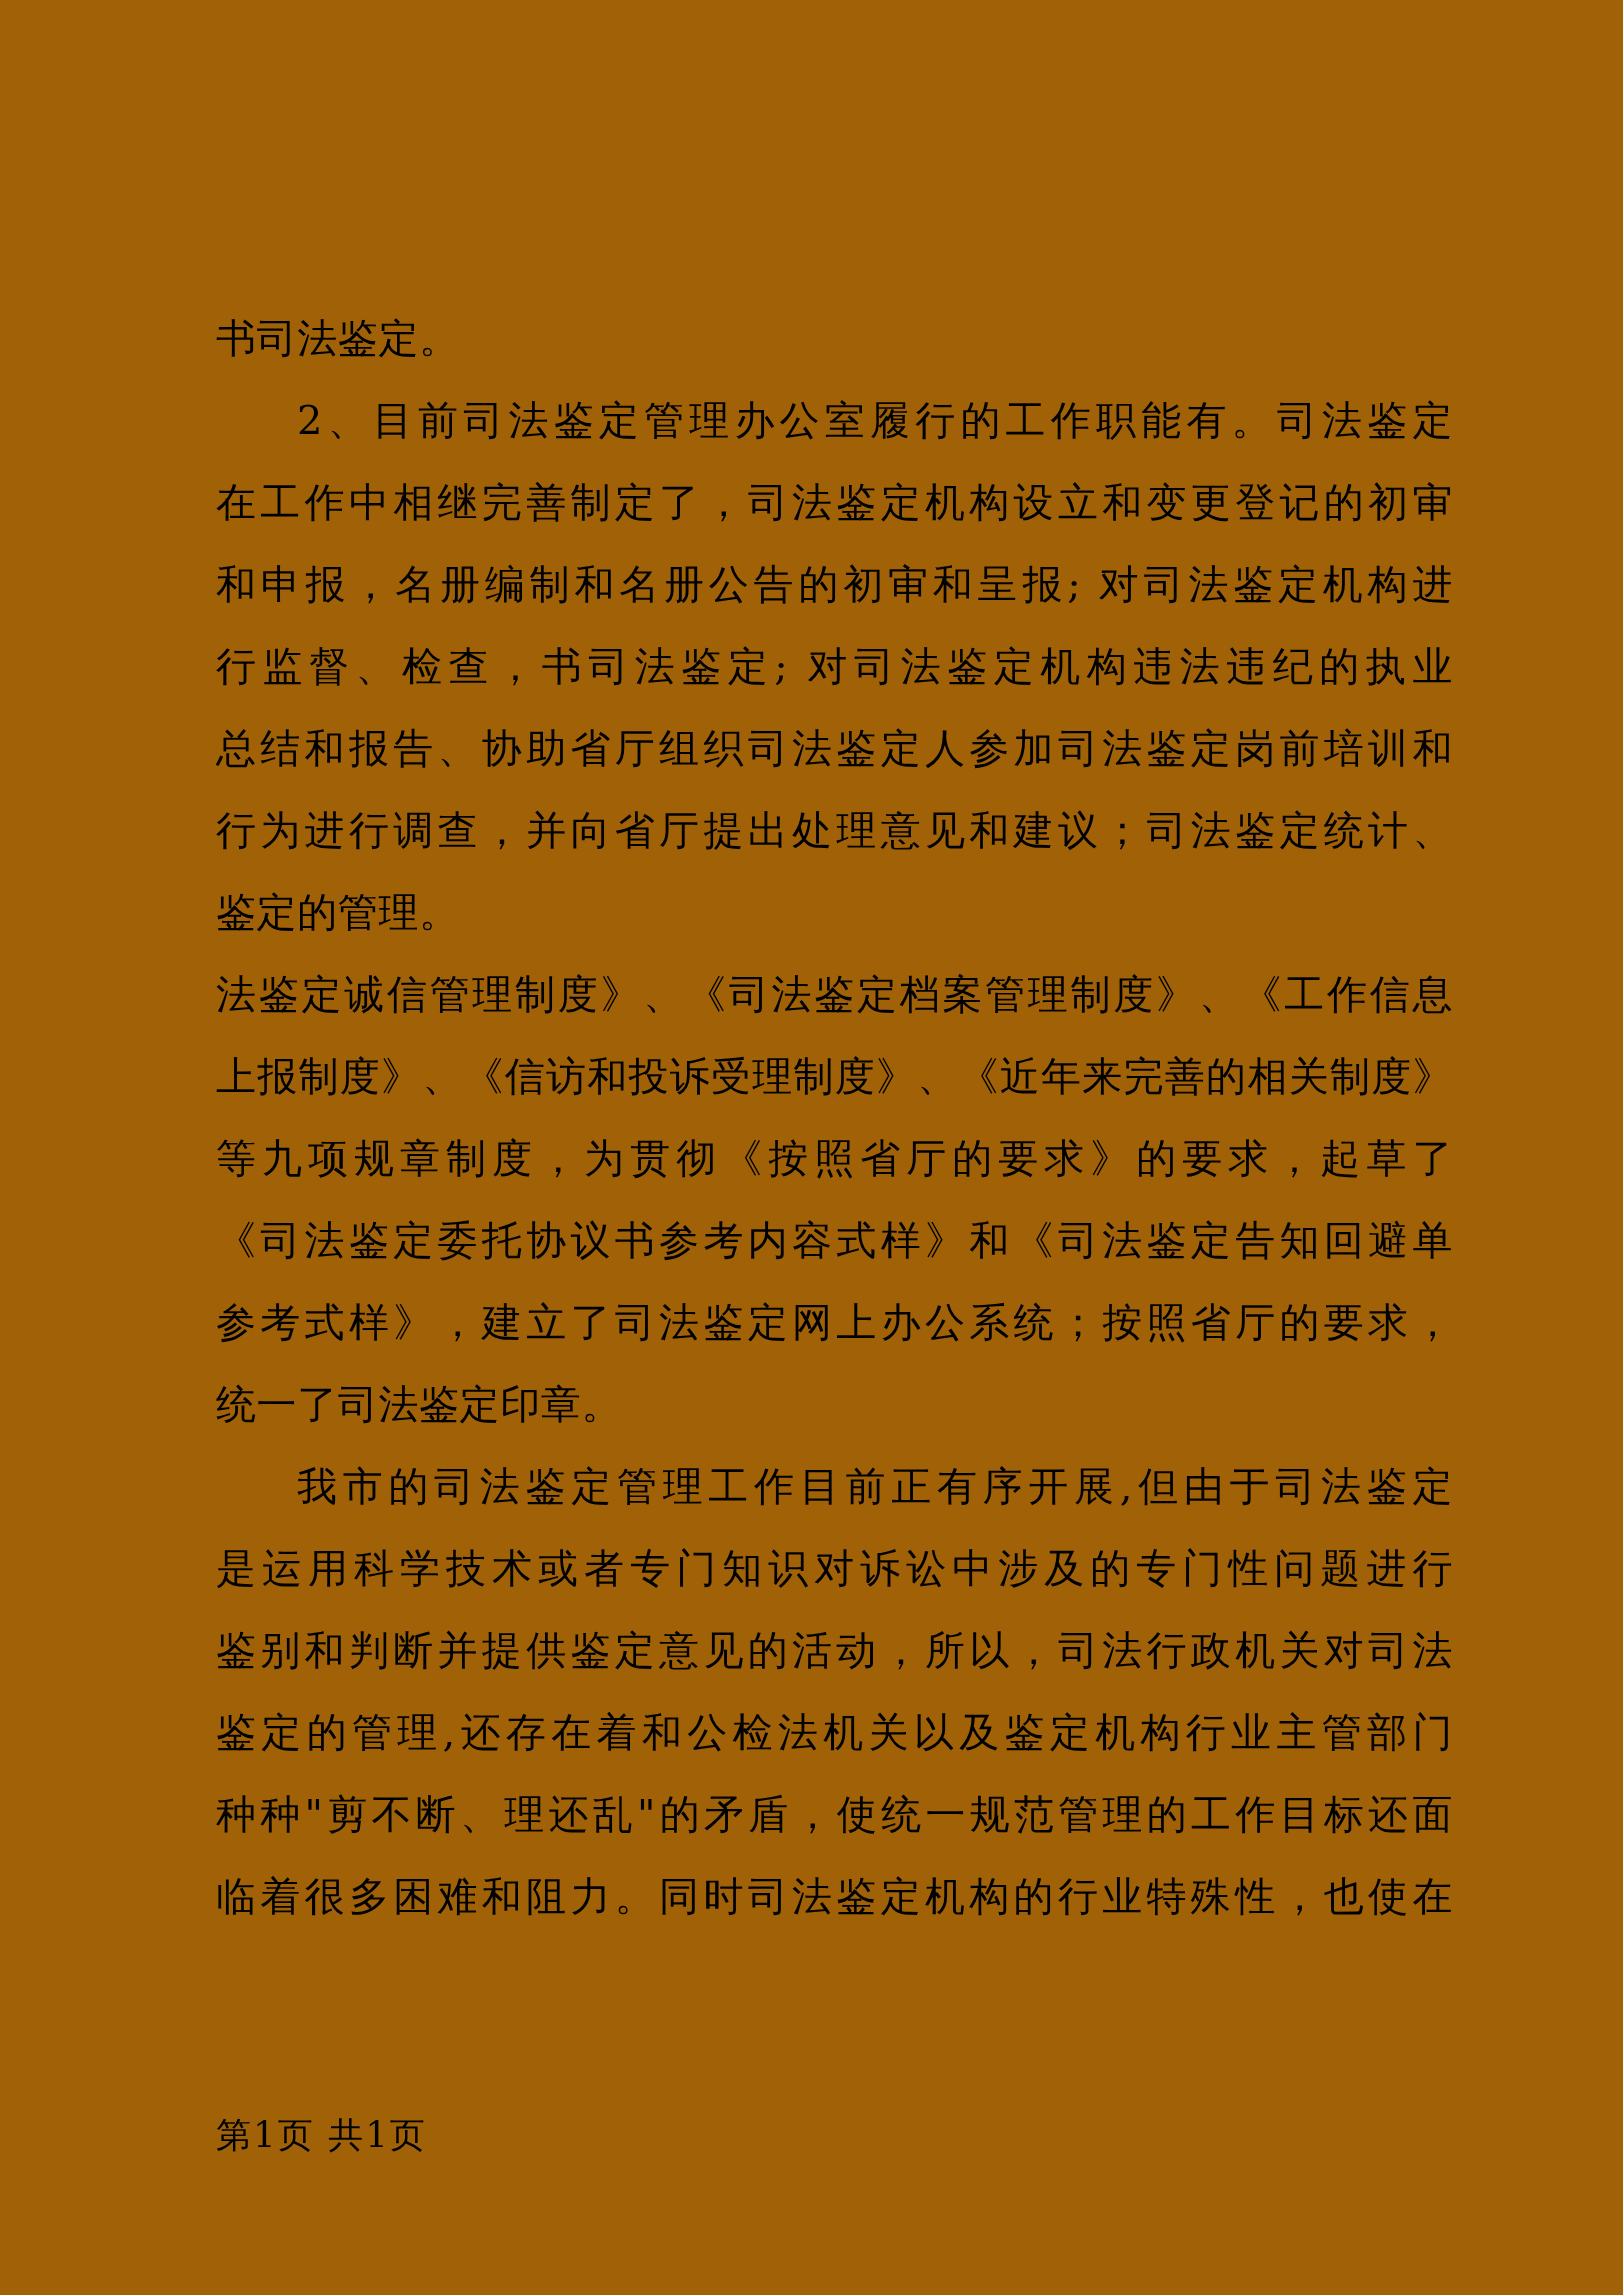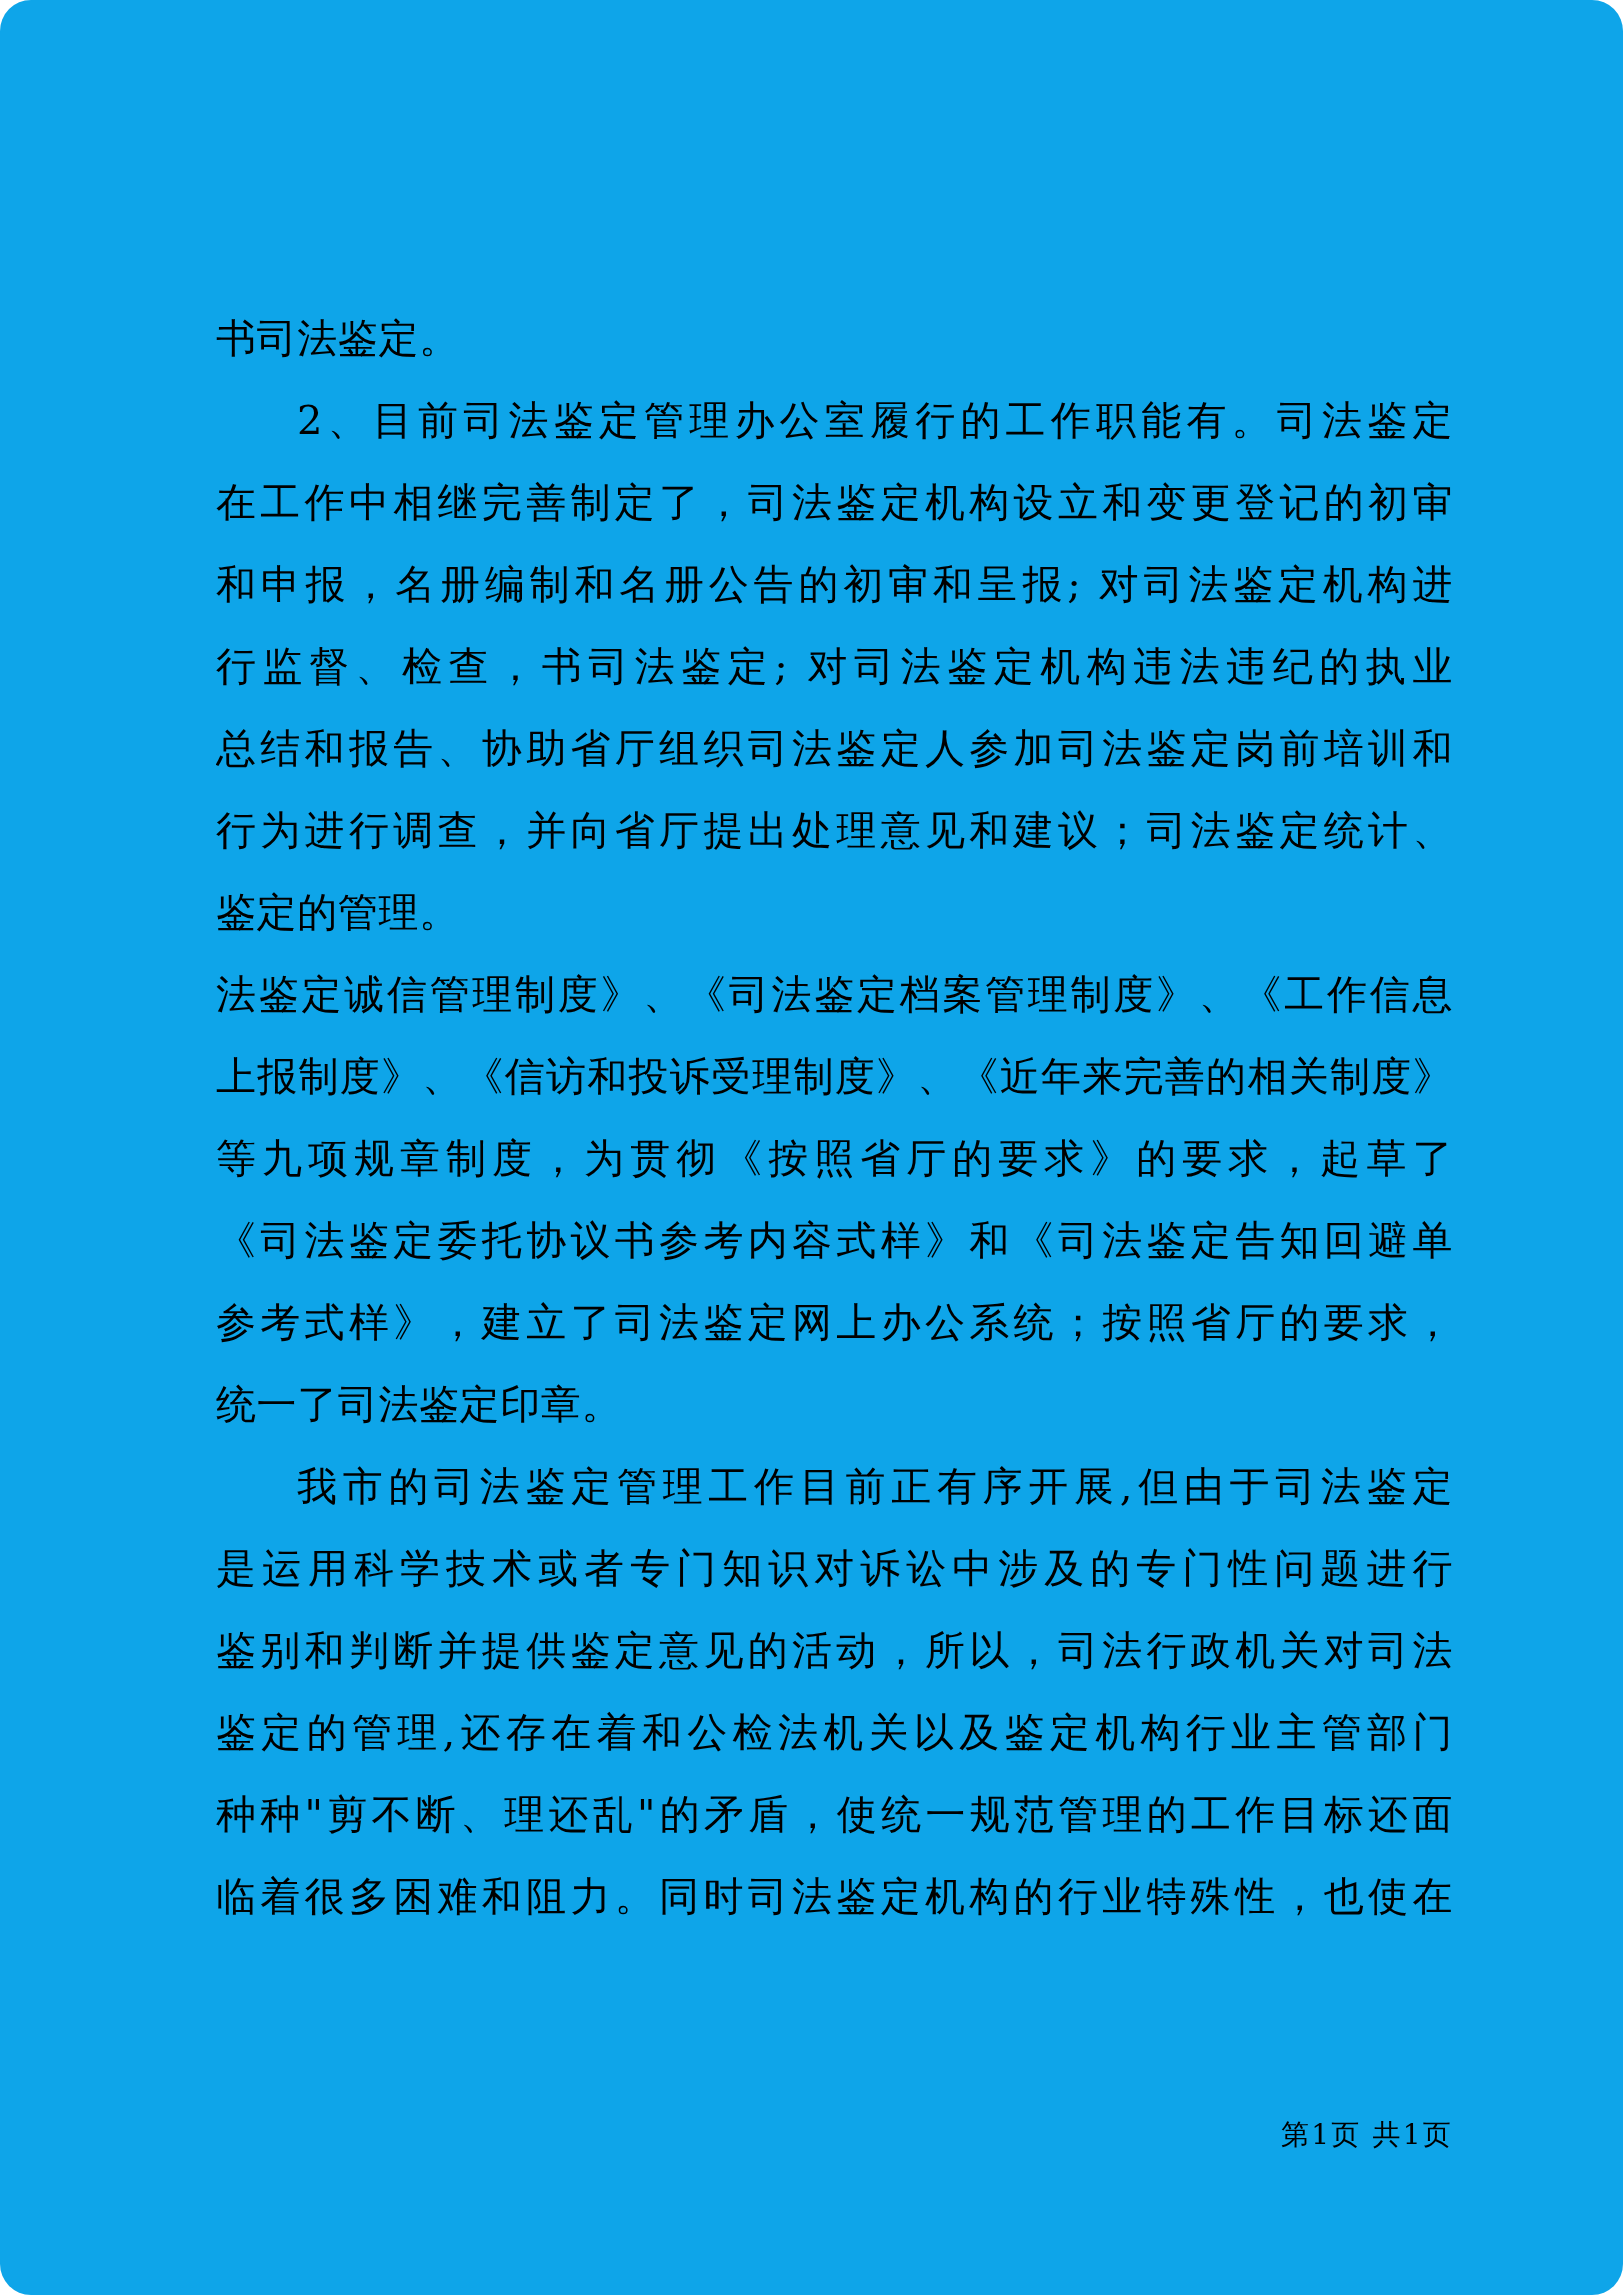--- a/index.html
+++ b/index.html
@@ -4,25 +4,24 @@
 <style>
   html, body {
     margin: 0;
     padding: 0;
     background: #ffffff;
   }
   .page {
     position: relative;
     width: 1623px;
     height: 2295px;
-    background: #0ea5e9;
+    background: #a16207;
     color: #000000;
     font-family: "DejaVu Serif", "Liberation Serif", serif;
     overflow: hidden;
-    border-radius: 31px;
   }
   .body-text {
     position: absolute;
     left: 216px;
     top: 297px;
     width: 1237px;
   }
   .para {
     margin: 0;
     padding: 0;
@@ -43,23 +42,23 @@
   }
   
   .line.pe {
     text-align-last: left;
   }
   .footer {
     position: absolute;
     left: 216px;
     top: 2115px;
     width: 1237px;
-    font-size: 28px;
+    font-size: 35px;
     line-height: 40px;
-    text-align: right;
+    text-align: left;
     letter-spacing: 2.2px;
   }
 </style>
 </head>
 <body>
 
 <div class="page">
 
   <div class="body-text">
 

